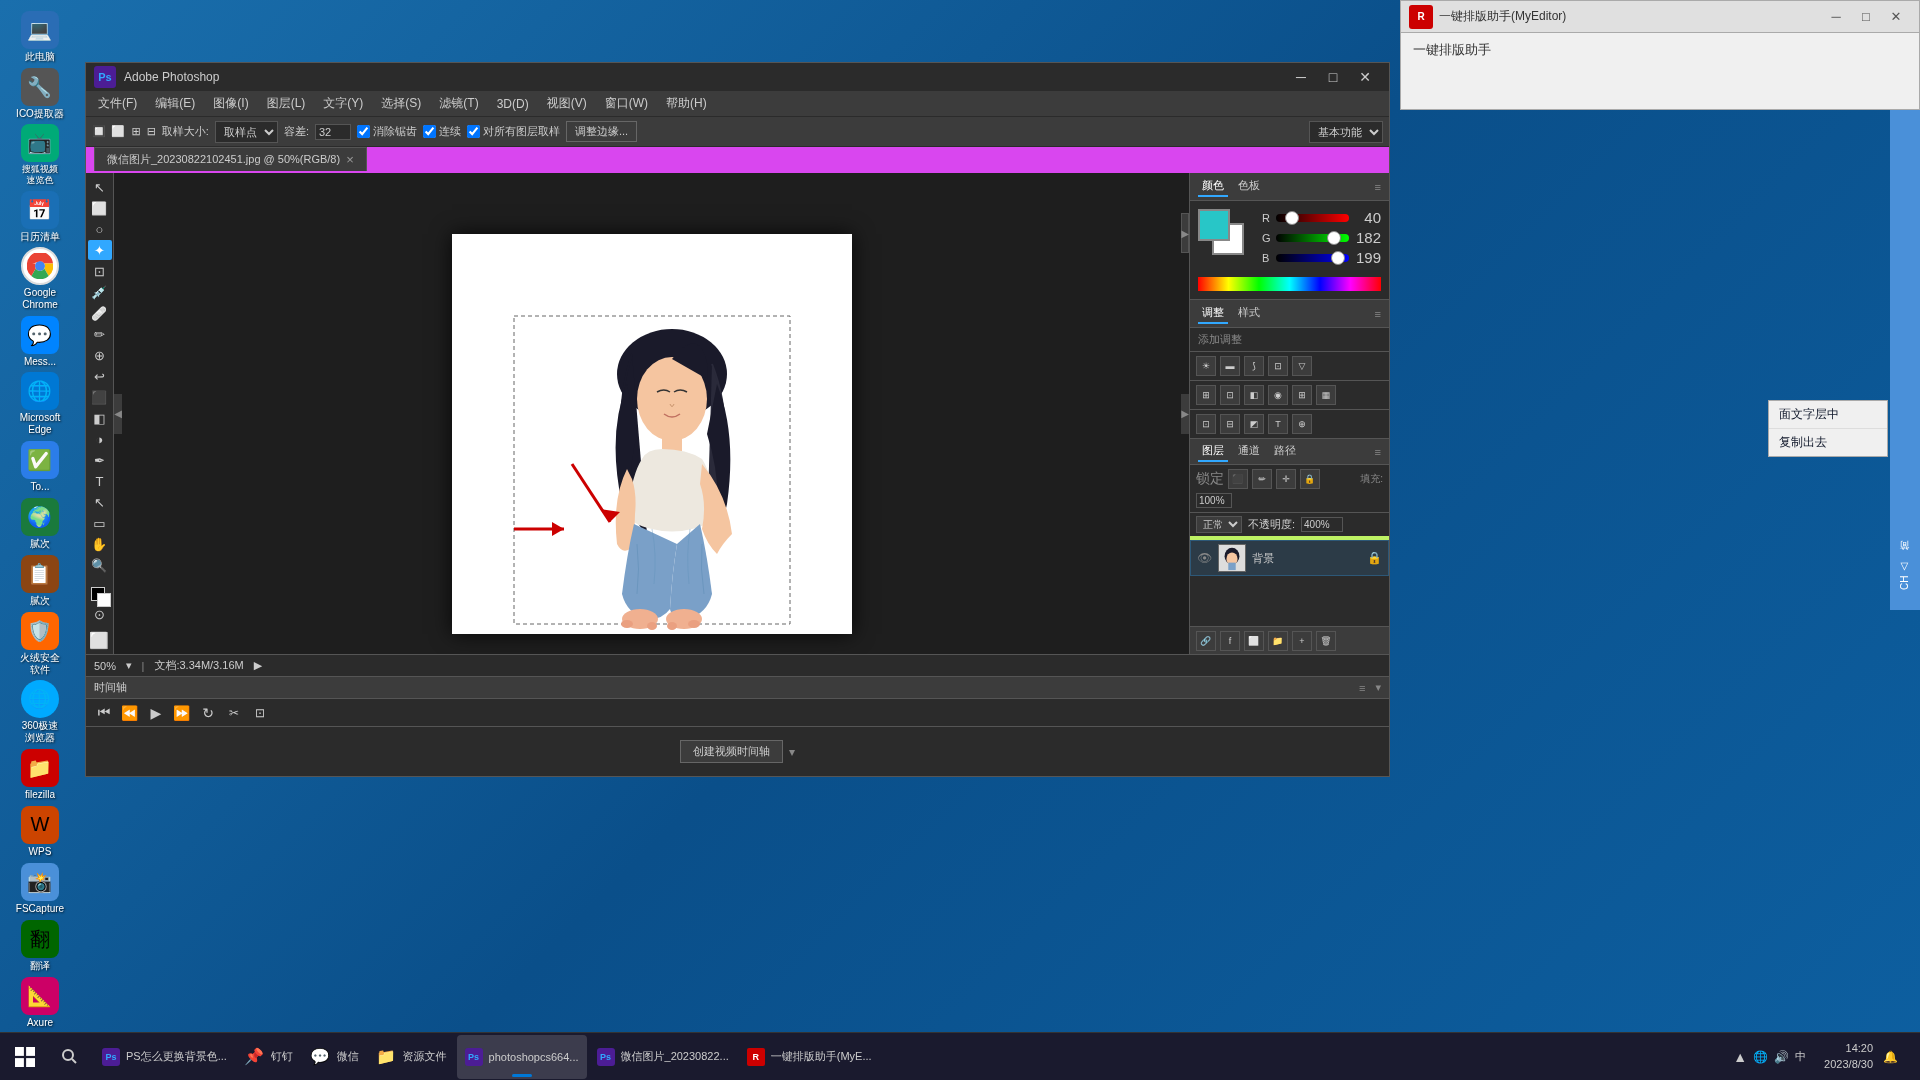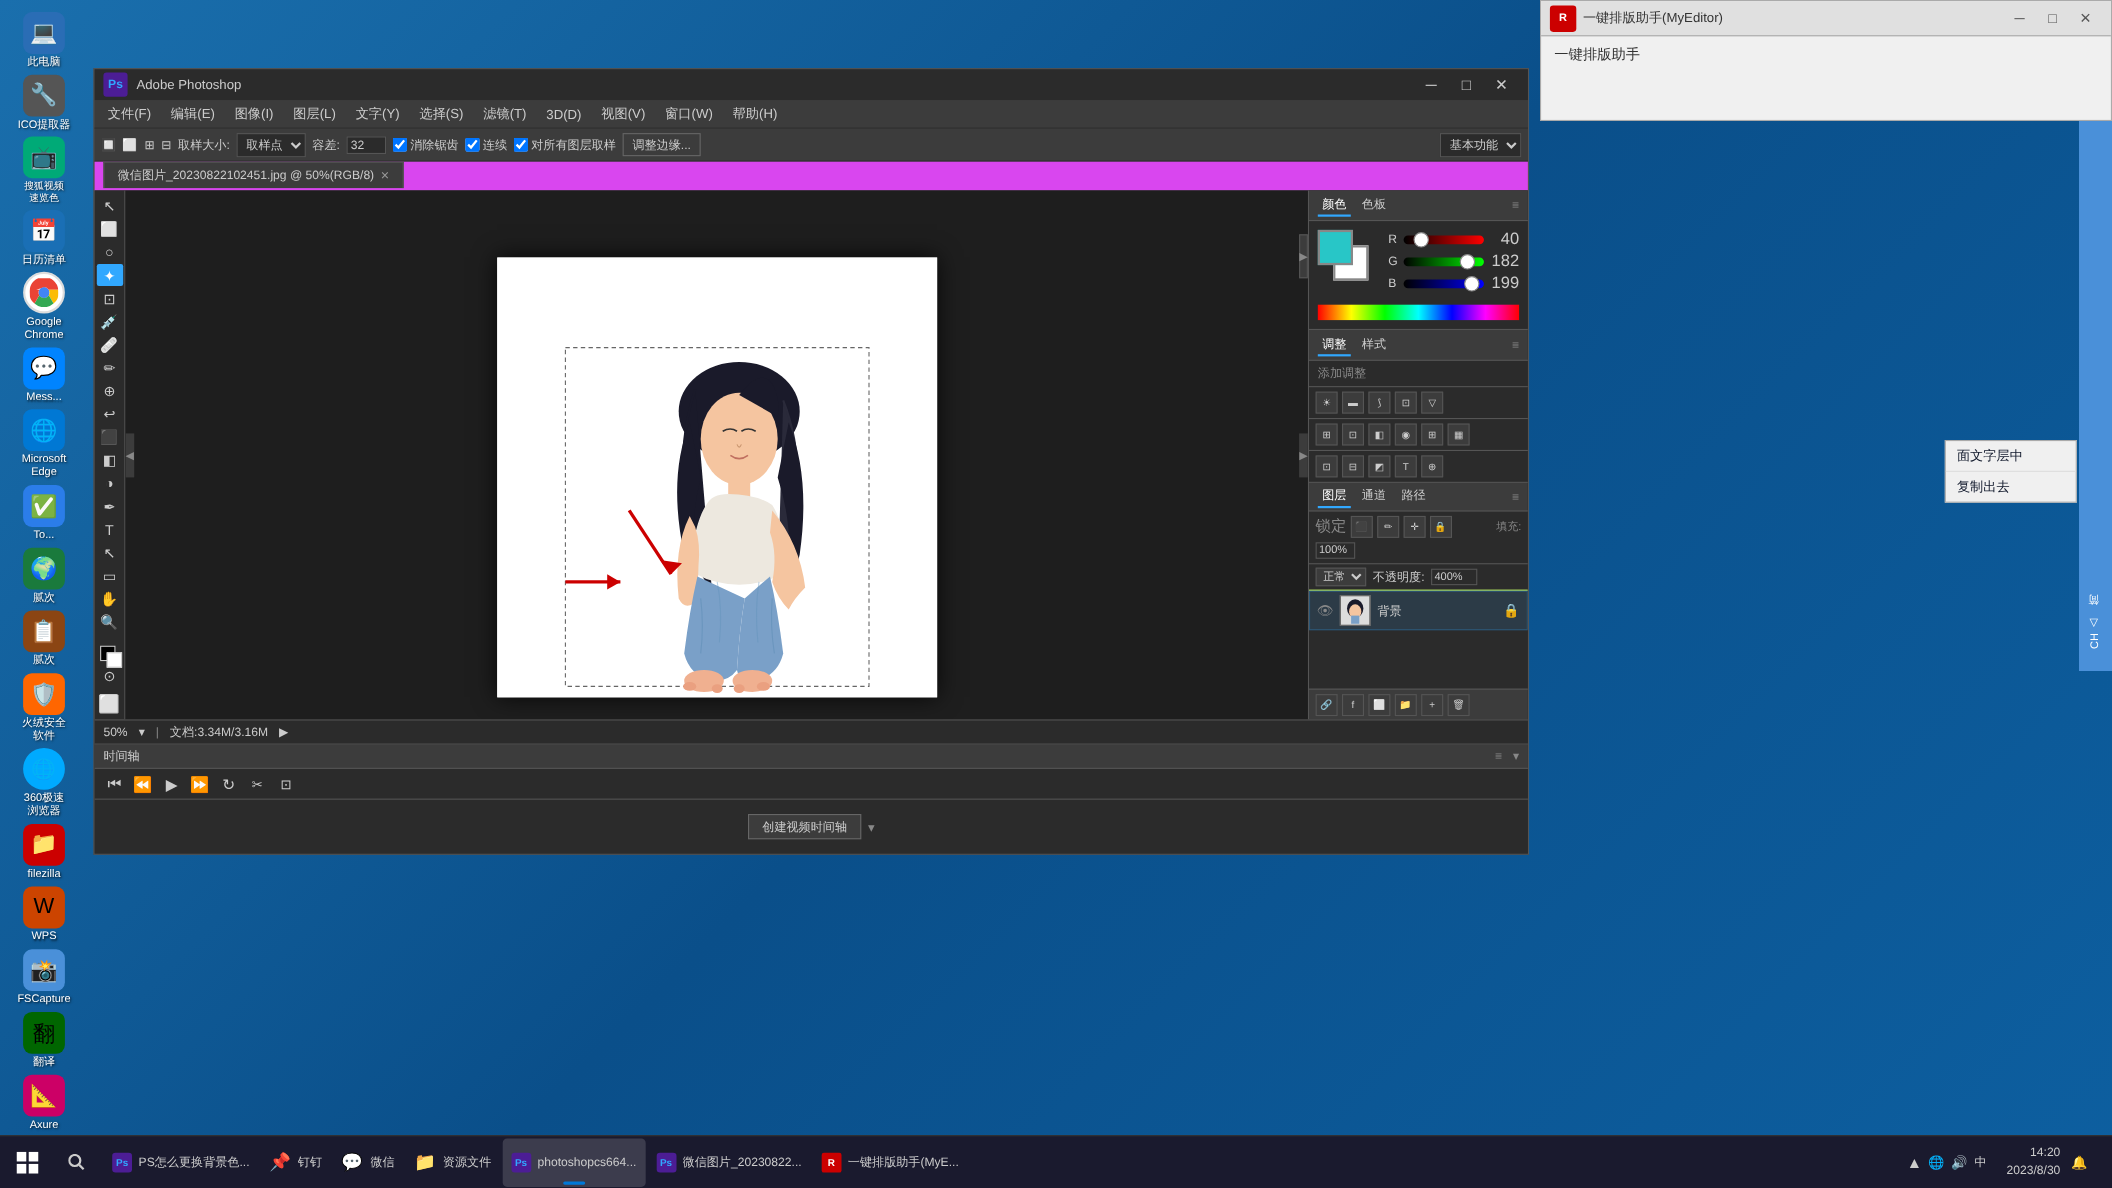--- a/index.html
+++ b/index.html
@@ -503,21 +503,21 @@
       gap: 4px;
       border-bottom: 1px solid #555;
       flex-wrap: wrap;
     }
 
     .layers-mode-row {
       display: flex;
       align-items: center;
       padding: 3px 6px;
       gap: 6px;
-      border-bottom: 1px solid #bef264;
+      border-bottom: 4px solid #bef264;
       font-size: 11px;
     }
 
     .layers-mode-select {
       background: #3c3c3c;
       border: 1px solid #555;
       color: #ccc;
       font-size: 10px;
       padding: 1px 2px;
     }

